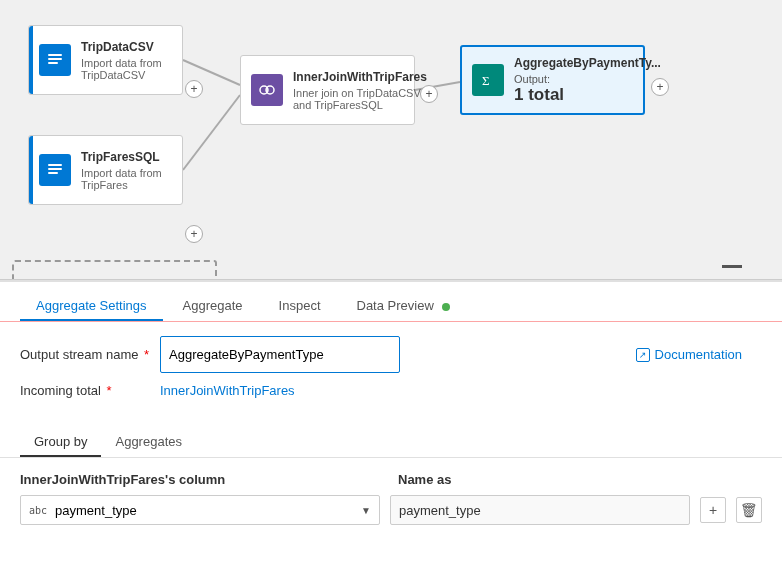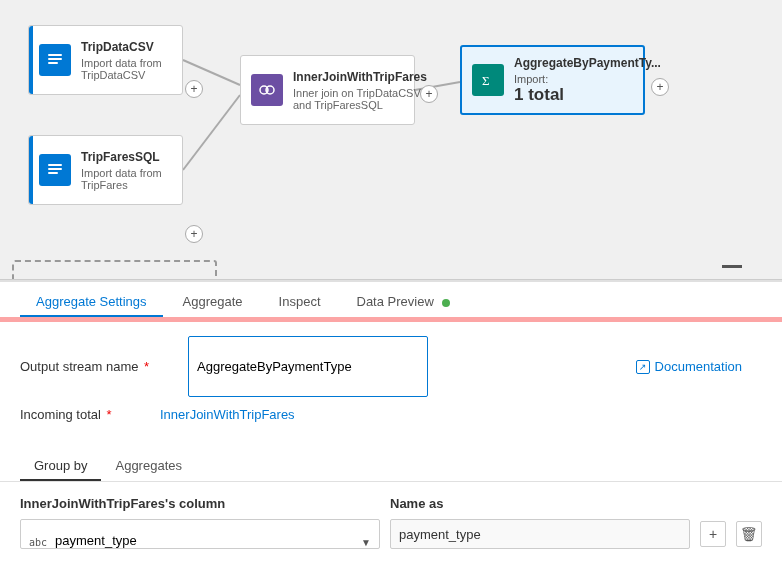--- a/index.html
+++ b/index.html
@@ -131,21 +131,21 @@
       background: white;
       height: 287px;
       border-top: 2px solid #e0e0e0;
       display: flex;
       flex-direction: column;
     }
 
     
     .tabs-bar {
       display: flex;
-      border-bottom: 5px solid #fca5a5;
+      border-bottom: 1px solid #fca5a5;
       padding: 0 20px;
       align-items: flex-end;
       height: 40px;
     }
     .tab {
       padding: 8px 16px 6px;
       font-size: 13px;
       cursor: pointer;
       color: #555;
       border-bottom: 2px solid transparent;
@@ -180,25 +180,24 @@
       color: #333;
       flex-shrink: 0;
     }
     .required-star {
       color: #e00;
       margin-left: 2px;
     }
     .form-input {
       border: 1.5px solid #0078d4;
       border-radius: 2px;
-      padding: 22px 8px;
+      padding: 10px 8px;
       font-size: 13px;
       width: 240px;
       outline: none;
-      margin-left: 28px;
     }
     .form-link {
       color: #0078d4;
       text-decoration: none;
       font-size: 13px;
     }
     .doc-link {
       display: flex;
       align-items: center;
       gap: 5px;
@@ -238,21 +237,21 @@
       color: #333;
       font-weight: 500;
     }
 
     
     .column-section {
       padding: 4px 20px 8px;
     }
     .column-headers {
       display: flex;
-      gap: 10px;
+      gap: 18px;
       margin-bottom: 8px;
     }
     .col-header {
       font-size: 13px;
       font-weight: 600;
       color: #333;
     }
     .col-header-1 { width: 360px; }
     .col-header-2 { flex: 1; }
 
@@ -262,21 +261,21 @@
       gap: 10px;
     }
 
     .dropdown-field {
       width: 360px;
       height: 30px;
       border: 1px solid #ccc;
       border-radius: 2px;
       background: white;
       display: flex;
-      align-items: flex-end;
+      align-items: center;
       padding: 0 8px;
       font-size: 13px;
       position: relative;
     }
     .dropdown-field .type-badge {
       font-size: 10px;
       color: #555;
       margin-right: 8px;
       font-family: monospace;
     }
@@ -385,21 +384,21 @@
 
   <div class="node node-aggregate">
     <div class="node-icon teal">
       <svg width="18" height="18" viewBox="0 0 18 18" fill="white">
         <text x="3" y="14" font-size="13" font-family="serif" fill="white">Σ</text>
       </svg>
     </div>
     <div class="node-text">
       <div class="node-title">AggregateByPaymentTy...</div>
       <div class="node-columns">
-        <span>Import:</span><br>
+        <span>Output:</span><br>
         <span class="count">1 total</span>
       </div>
     </div>
   </div>
 
   <div class="plus-btn" style="left:185px; top:80px;">+</div>
   <div class="plus-btn" style="left:185px; top:225px;">+</div>
   <div class="plus-btn" style="left:420px; top:85px;">+</div>
   <div class="plus-btn" style="left:651px; top:78px;">+</div>
 

